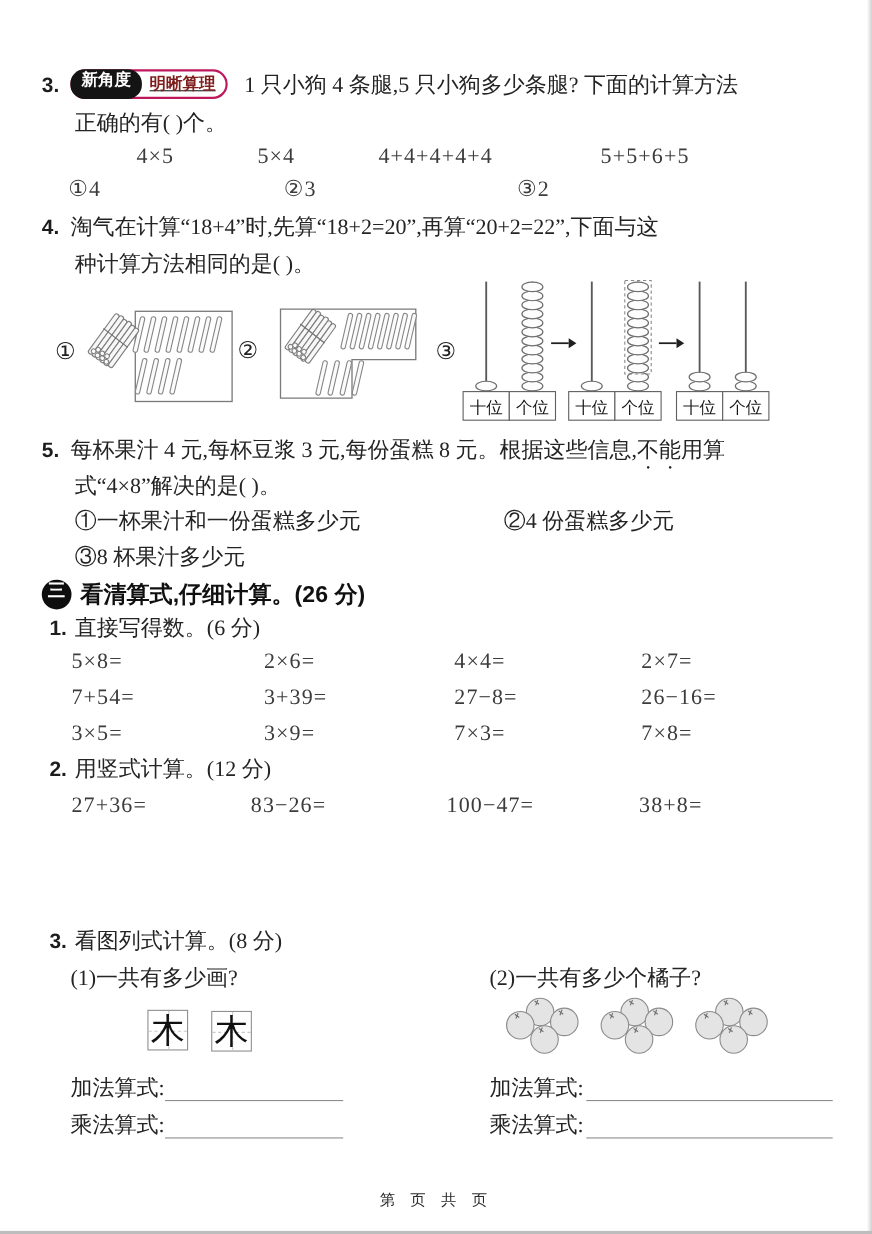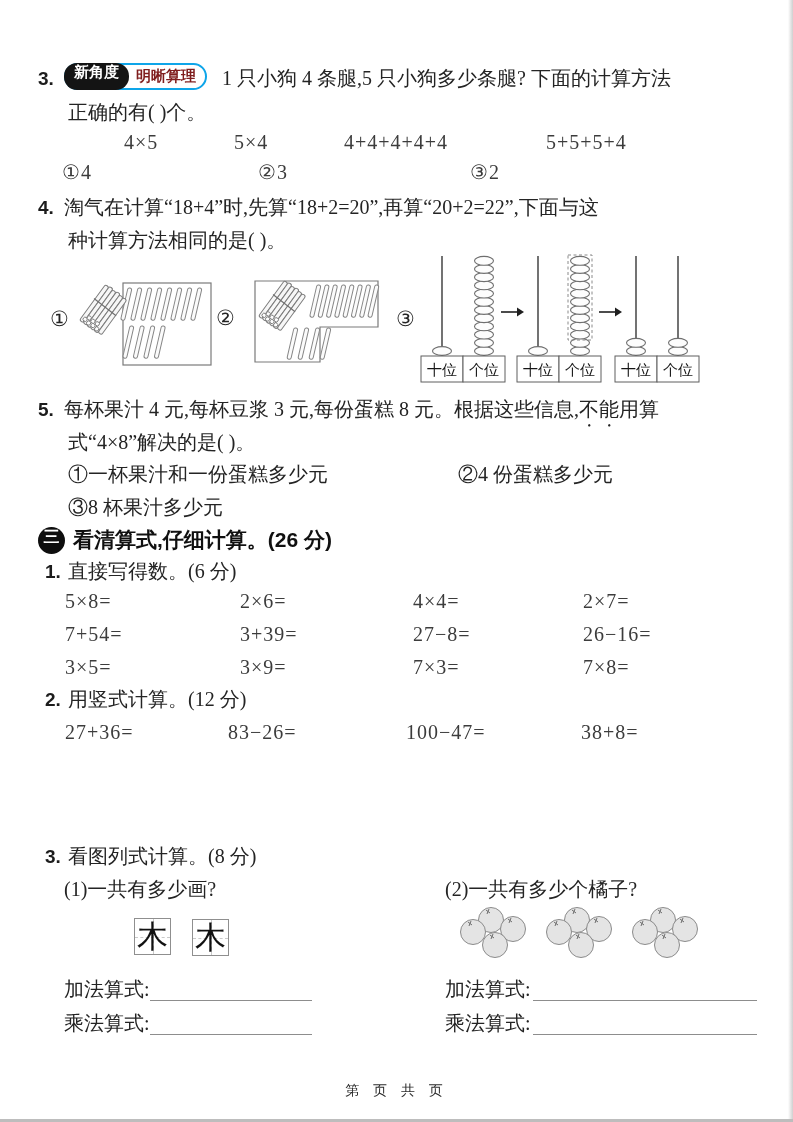--- a/index.html
+++ b/index.html
@@ -5,21 +5,21 @@
   html,body{margin:0;padding:0;background:#e8e8e8;}
   .page{position:relative;width:793px;height:1122px;background:#ffffff;margin:0 auto;
         overflow:hidden;font-family:"Liberation Serif","DejaVu Serif",serif;color:#242424;}
   .t{position:absolute;white-space:nowrap;line-height:1.35;}
   .kai{font-family:"Liberation Serif","DejaVu Serif",serif;font-size:20px;color:#242424;}
   .qnum{font-family:"Liberation Sans","DejaVu Sans",sans-serif;font-weight:700;font-size:19px;color:#1c1c1c;}
   .formula{font-family:"Liberation Serif","DejaVu Serif",serif;font-size:20px;color:#3c3c3c;letter-spacing:1px;}
   .circled{font-size:21px;}
   
   .badge-group{position:absolute;left:64px;top:63px;display:flex;align-items:center;height:27px;
-    border:2px solid #0ea5e9;border-radius:14px;padding-right:9px;background:#fff;box-sizing:border-box;}
+    border:2px solid #be185d;border-radius:14px;padding-right:9px;background:#fff;box-sizing:border-box;text-decoration:underline;}
   .badge-dark{background:#141414;color:#fff;border-radius:13px;height:27px;line-height:27px;
     padding:0 10px;margin:-2px 7px -2px -2px;font:700 15px "Liberation Sans","DejaVu Sans",sans-serif;}
   .badge-light{font:700 15px "Liberation Sans","DejaVu Sans",sans-serif;color:#7f1d1d;}
   
   .sec-icon{position:absolute;left:38px;top:527px;width:27px;height:27px;border-radius:50%;
     background:#0e0e0e;color:#fff;text-align:center;line-height:27px;
     font:700 16px "Liberation Sans","DejaVu Sans",sans-serif;}
   .sec-title{position:absolute;left:73px;top:526px;font:700 21px "Liberation Sans","DejaVu Sans",sans-serif;
     color:#101010;white-space:nowrap;}
   .sub-num{font-family:"Liberation Sans","DejaVu Sans",sans-serif;font-weight:700;font-size:19px;color:#1c1c1c;}
@@ -63,21 +63,21 @@
   <div class="t qnum" style="left:38px;top:66px;">3.</div>
   <div class="badge-group">
     <span class="badge-dark">新角度</span>
     <span class="badge-light">明晰算理</span>
   </div>
   <div class="t kai" style="left:222px;top:65px;">1 只小狗 4 条腿,5 只小狗多少条腿? 下面的计算方法</div>
   <div class="t kai" style="left:68px;top:99px;">正确的有(      )个。</div>
   <div class="t formula" style="left:124px;top:129px;">4×5</div>
   <div class="t formula" style="left:234px;top:129px;">5×4</div>
   <div class="t formula" style="left:344px;top:129px;">4+4+4+4+4</div>
-  <div class="t formula" style="left:546px;top:129px;">5+5+5+4</div>
+  <div class="t formula" style="left:546px;top:129px;">5+5+6+5</div>
   <div class="t formula" style="left:62px;top:159px;">①4</div>
   <div class="t formula" style="left:258px;top:159px;">②3</div>
   <div class="t formula" style="left:470px;top:159px;">③2</div>
 
   <div class="t qnum" style="left:38px;top:195px;">4.</div>
   <div class="t kai" style="left:64px;top:194px;">淘气在计算“18+4”时,先算“18+2=20”,再算“20+2=22”,下面与这</div>
   <div class="t kai" style="left:68px;top:227px;">种计算方法相同的是(      )。</div>
 
   <div class="t circled" style="left:50px;top:305px;">①</div>
   <svg style="left:68px;top:274px;" width="148" height="96" viewBox="0 0 148 96">

